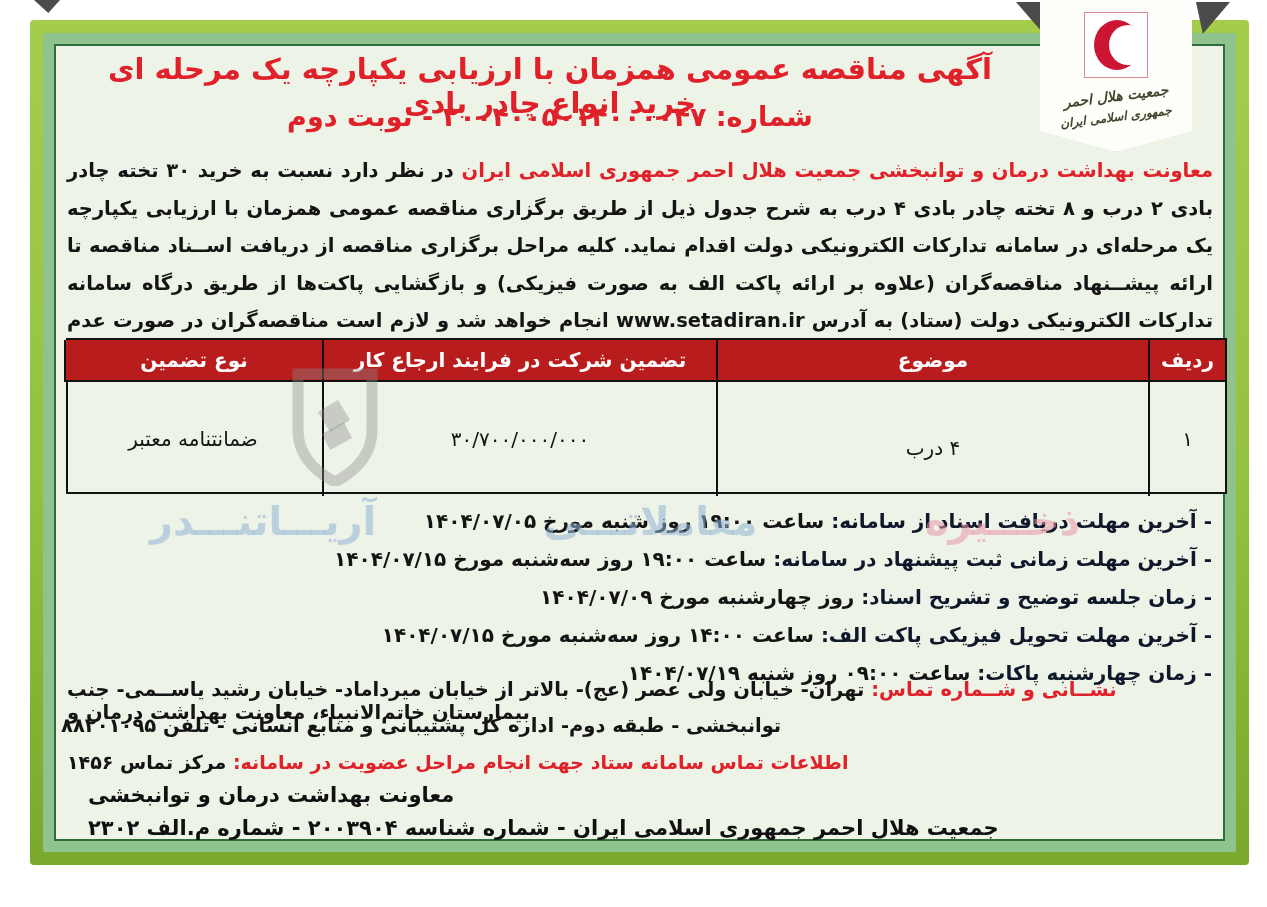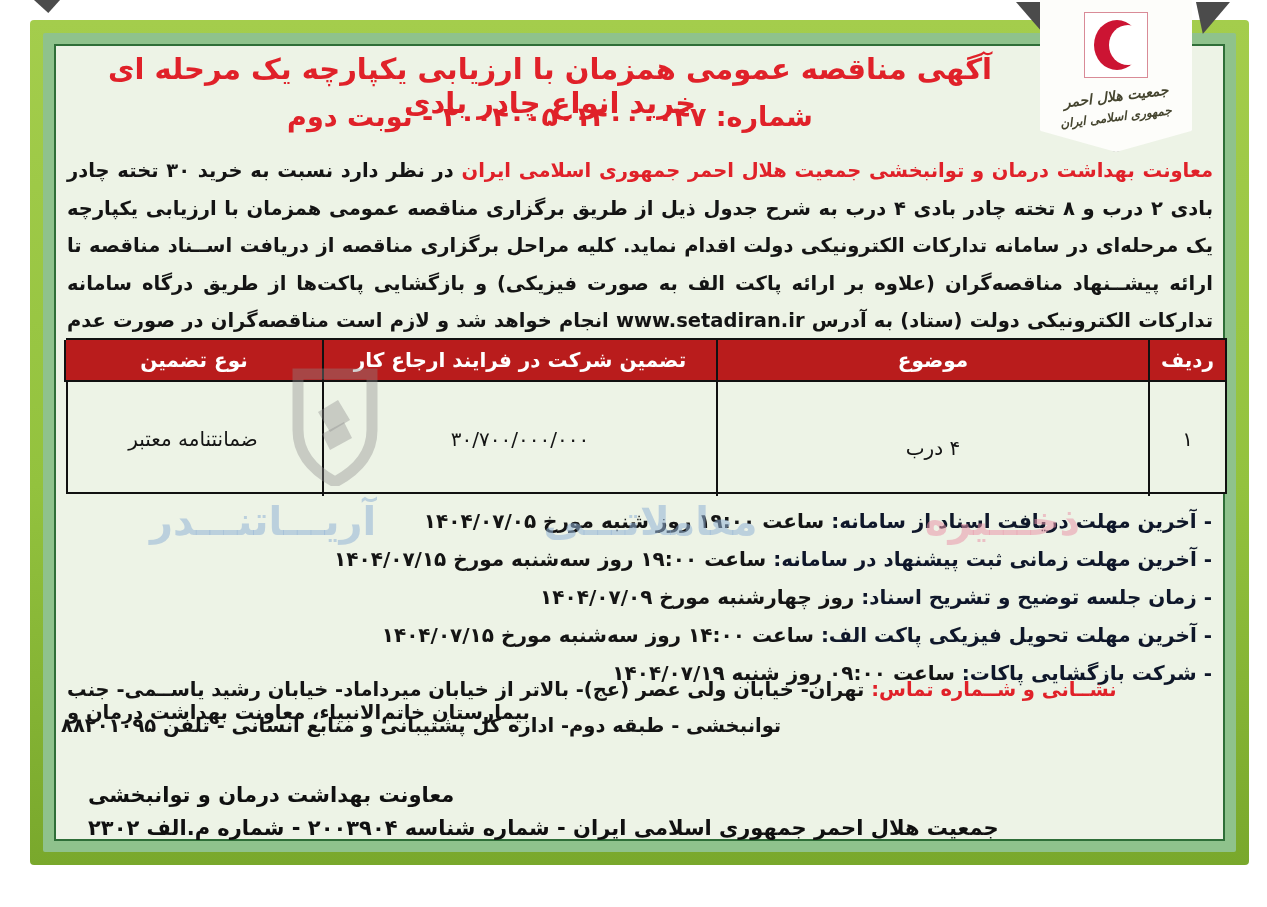--- a/index.html
+++ b/index.html
@@ -144,25 +144,26 @@
     </div>
     <div class="td">۳۰/۷۰۰/۰۰۰/۰۰۰</div>
     <div class="td">ضمانتنامه معتبر</div>
   </div>
 
   <div id="deadlines">
     <div class="bullet"><span class="lbl">- آخرین مهلت دریافت اسناد از سامانه:</span><span> ساعت ۱۹:۰۰ روز شنبه مورخ ۱۴۰۴/۰۷/۰۵</span></div>
     <div class="bullet"><span class="lbl">- آخرین مهلت زمانی ثبت پیشنهاد در سامانه:</span><span> ساعت ۱۹:۰۰ روز سه‌شنبه مورخ ۱۴۰۴/۰۷/۱۵</span></div>
     <div class="bullet"><span class="lbl">- زمان جلسه توضیح و تشریح اسناد:</span><span> روز چهارشنبه مورخ ۱۴۰۴/۰۷/۰۹</span></div>
     <div class="bullet"><span class="lbl">- آخرین مهلت تحویل فیزیکی پاکت الف:</span><span> ساعت ۱۴:۰۰ روز سه‌شنبه مورخ ۱۴۰۴/۰۷/۱۵</span></div>
-    <div class="bullet"><span class="lbl">- شرکت بازگشایی پاکات:</span><span> ساعت ۰۹:۰۰ روز شنبه ۱۴۰۴/۰۷/۱۹</span></div>
+    <div class="bullet"><span class="lbl">- زمان چهارشنبه پاکات:</span><span> ساعت ۰۹:۰۰ روز شنبه ۱۴۰۴/۰۷/۱۹</span></div>
   </div>
 
   <div class="contact-line" id="contact-1"><span class="lbl">نشــانی و شــماره تماس:</span><span> تهران- خیابان ولی عصر (عج)- بالاتر از خیابان میرداماد- خیابان رشید یاســمی- جنب بیمارستان خاتم‌الانبیاء، معاونت بهداشت درمان و</span></div>
   <div class="contact-line" id="contact-2">توانبخشی - طبقه دوم- اداره کل پشتیبانی و منابع انسانی - تلفن ۸۸۲۰۱۰۹۵</div>
+  <div class="contact-line" id="contact-3"><span class="lbl">اطلاعات تماس سامانه ستاد جهت انجام مراحل عضویت در سامانه:</span><span> مرکز تماس ۱۴۵۶</span></div>
 
   <div class="sig" id="sig-1">معاونت بهداشت درمان و توانبخشی</div>
   <div class="sig" id="sig-2">جمعیت هلال احمر جمهوری اسلامی ایران - شماره شناسه ۲۰۰۳۹۰۴ - شماره م.الف ۲۳۰۲</div>
 
   <div id="wm-brand">
     <svg width="86" height="118" viewBox="0 0 86 118">
       <path d="M6 6 L80 6 L80 62 C80 88 62 104 43 114 C24 104 6 88 6 62 Z" fill="none" stroke="rgba(140,140,140,0.38)" stroke-width="11"></path>
       <path d="M26 44 L46 32 L58 52 L38 64 Z" fill="rgba(140,140,140,0.38)"></path>
       <path d="M30 66 L52 54 L60 70 L38 82 Z" fill="rgba(140,140,140,0.38)"></path>
     </svg>

